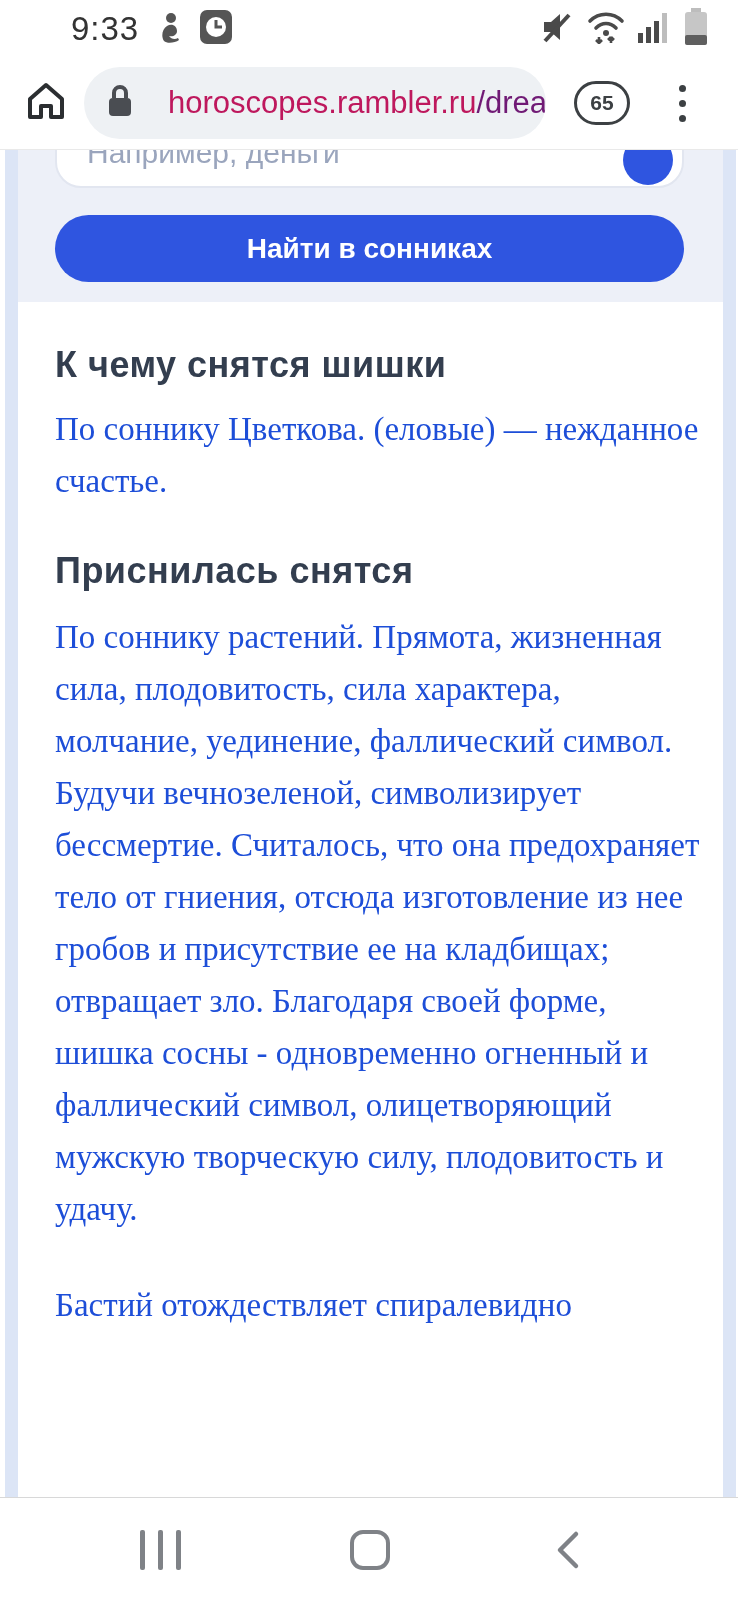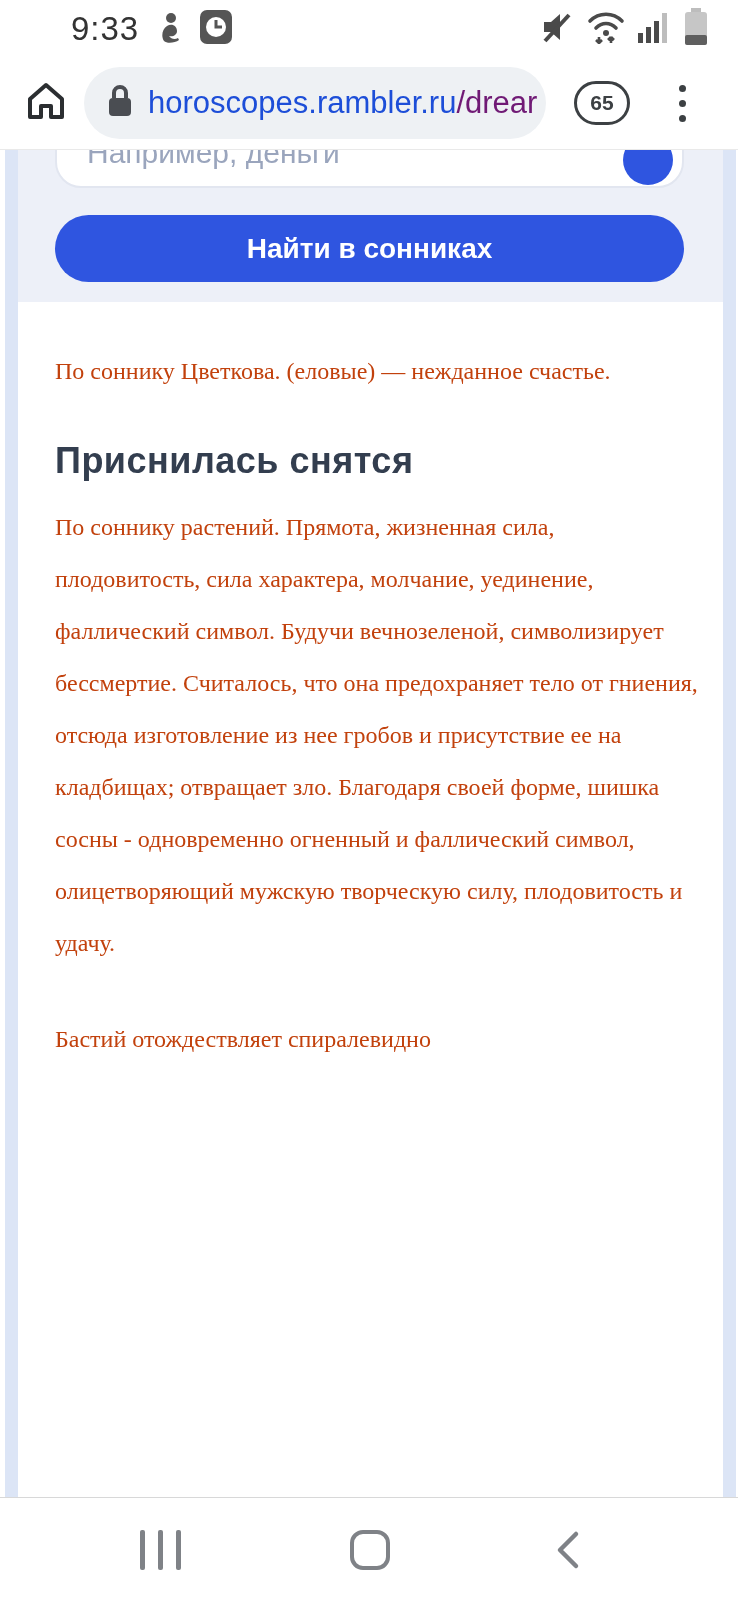--- a/index.html
+++ b/index.html
@@ -14,21 +14,21 @@
   .sb-left-icons { display:flex; align-items:center; gap:16px; margin-left:18px; }
   .sb-right { position:absolute; right:30px; top:0; height:57px; display:flex; align-items:center; gap:12px; }
 
   
   .browser-bar { position:absolute; top:57px; left:0; width:738px; height:93px;
     background:#fff; display:flex; align-items:center; border-bottom:1px solid #e9e9e9; }
   .home-btn { margin-left:22px; width:48px; height:48px; display:flex; align-items:center; justify-content:center; }
   .url-pill { margin-left:14px; width:462px; height:72px; background:#eef1f4; border-radius:36px;
     display:flex; align-items:center; padding-left:22px; overflow:hidden; white-space:nowrap; }
   .url-text { font-size:31px; margin-left:14px; color:#202124; }
-  .url-host { color:#1d4ed8; }
+  .url-host { color:#be185d;margin-left:20px; }
   .url-path { color:#701a75; }
   .tab-badge { margin-left:28px; width:56px; height:44px; border:3.5px solid #3c4043; border-radius:22px;
     display:flex; align-items:center; justify-content:center; font-size:21px; font-weight:bold; color:#3c4043; }
   .menu-dots { margin-left:34px; width:36px; height:48px; display:flex; flex-direction:column;
     align-items:center; justify-content:center; gap:8px; }
   .menu-dots i { width:7px; height:7px; border-radius:50%; background:#3c4043; }
 
   
   .page { position:absolute; top:150px; left:0; width:738px; height:1450px; background:#fff; }
   .gutter { position:absolute; top:0; bottom:0; width:13px; background:#dce5f6; }
@@ -45,22 +45,22 @@
   .find-button { position:absolute; left:37px; top:65px; width:629px; height:67px; background:#2f55e0;
     border:none; border-radius:34px; color:#ffffff; font-size:28px; font-weight:bold;
     font-family:"Liberation Sans","DejaVu Sans",sans-serif; display:flex; align-items:center; justify-content:center; }
 
   
   .article { padding:43px 20px 0 37px; }
   .article h2 { font-family:"Liberation Sans","DejaVu Sans",sans-serif; font-weight:800;
     font-size:36px; line-height:40px; color:#333e4f; letter-spacing:0.5px; }
   .h-first { margin-bottom:18px; }
   .h-second { margin:16px 0 20px; }
-  .article p { font-family:"Liberation Serif","DejaVu Serif",serif; font-size:24px;
-    line-height:52px; color:#c2410c; margin-bottom:44px; }
+  .article p { font-family:"Liberation Serif","DejaVu Serif",serif; font-size:33px;
+    line-height:52px; color:#1d4ed8; margin-bottom:44px; }
 
   
   .nav-bar { position:absolute; left:0; top:1497px; width:738px; height:103px; background:#fff;
     border-top:1px solid #d8d8d8; z-index:10; }
   .nav-recents { position:absolute; left:140px; top:32px; display:flex; gap:13px; }
   .nav-recents i { width:5px; height:40px; background:#7f8287; border-radius:2px; }
   .nav-home { position:absolute; left:350px; top:32px; width:40px; height:40px;
     border:4px solid #7f8287; border-radius:13px; }
   .nav-back { position:absolute; left:552px; top:30px; }
 </style>
@@ -157,20 +157,21 @@
         <div class="dream-input">
           <span class="ph">Например, деньги</span>
           <span class="input-search-circle"></span>
         </div>
         <button class="find-button">
           <span>Найти в сонниках</span>
         </button>
       </div>
 
       <div class="article">
+        <h2 class="h-first">К чему снятся шишки</h2>
         <p>По соннику Цветкова. (еловые) — нежданное счастье.</p>
         <h2 class="h-second">Приснилась снятся</h2>
         <p>По соннику растений. Прямота, жизненная сила, плодовитость, сила характера, молчание, уединение, фаллический символ. Будучи вечнозеленой, символизирует бессмертие. Считалось, что она предохраняет тело от гниения, отсюда изготовление из нее гробов и присутствие ее на кладбищах; отвращает зло. Благодаря своей форме, шишка сосны - одновременно огненный и фаллический символ, олицетворяющий мужскую творческую силу, плодовитость и удачу.</p>
         <p>Бастий отождествляет спиралевидно</p>
       </div>
 
     </div>
   </div>
 
   <div class="nav-bar">

